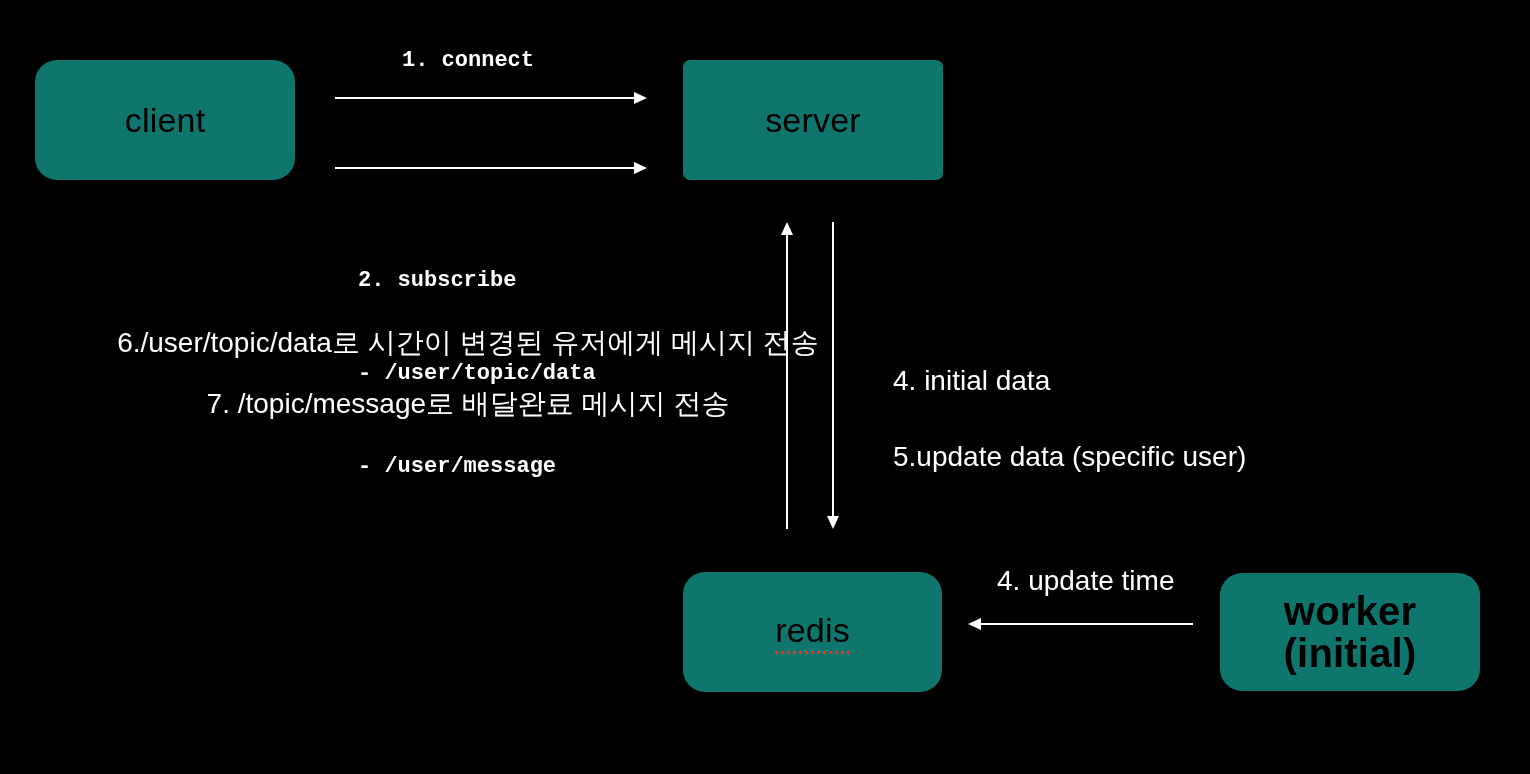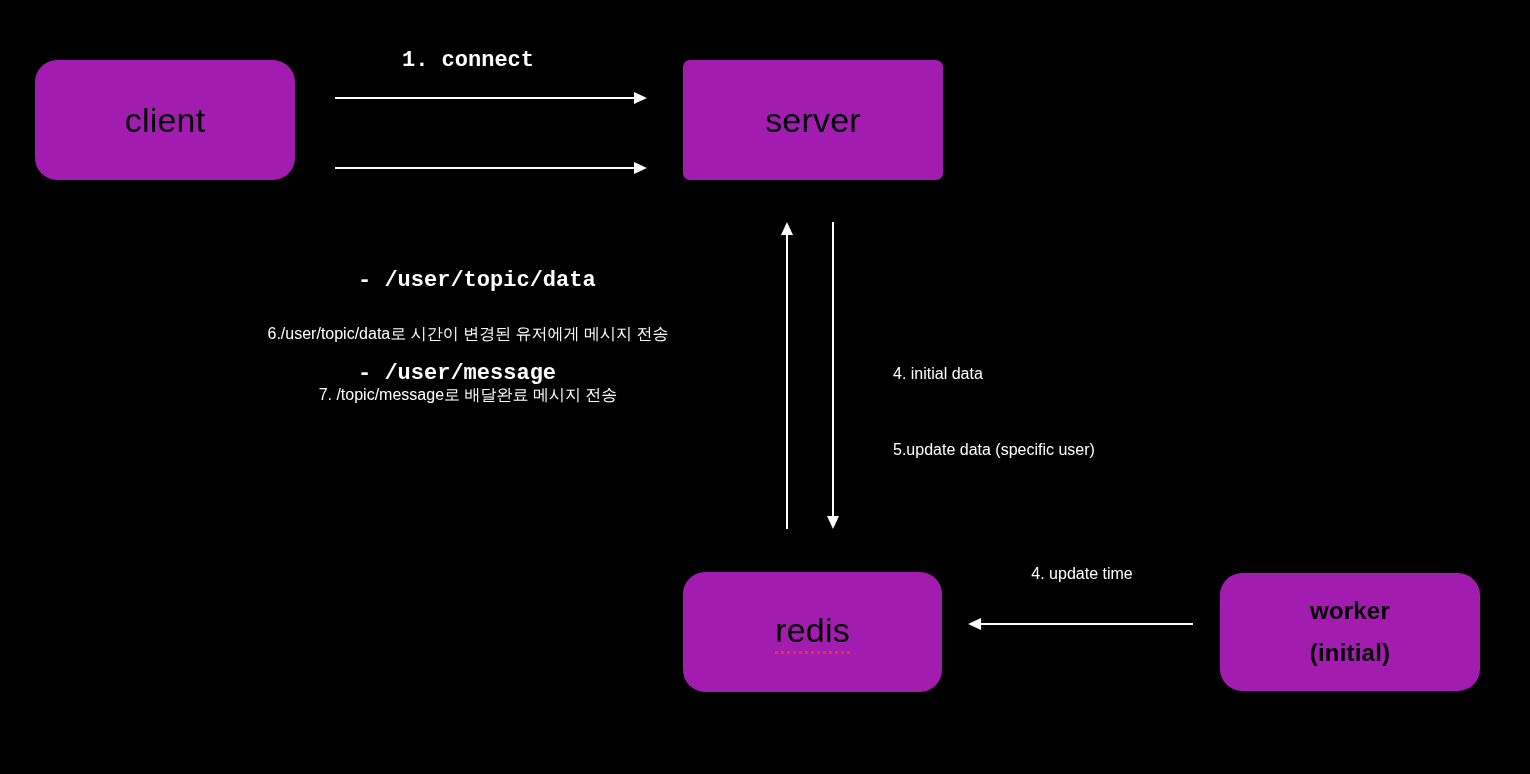--- a/index.html
+++ b/index.html
@@ -11,36 +11,36 @@
     position: relative;
     width: 1530px;
     height: 774px;
     background: #000000;
     overflow: hidden;
     font-family: "Liberation Sans", "DejaVu Sans", sans-serif;
   }
   
   .node {
     position: absolute;
-    background: #a21caf;
+    background: #0f766e;
     border-radius: 22px;
     color: #000000;
     display: flex;
     flex-direction: column;
     align-items: center;
     justify-content: center;
     font-size: 34px;
     font-weight: 400;
     letter-spacing: 0.2px;
   }
   .node.client { left: 35px;   top: 60px;  width: 260px; height: 120px; }
   .node.server { left: 683px;  top: 60px;  width: 260px; height: 120px; border-radius: 7px; }
   .node.redis  { left: 683px;  top: 572px; width: 259px; height: 120px; text-align: right; }
   .node.worker { left: 1220px; top: 573px; width: 260px; height: 118px;
-                 font-size: 24px; font-weight: 700; line-height: 42px; }
+                 font-size: 40px; font-weight: 700; line-height: 42px; }
   .redis-word {
     border-bottom: 3px dotted #ff2d1e;
     padding-bottom: 1px;
   }
   
   .arrow { position: absolute; background: #ffffff; }
   .arrow.h { height: 2px; }
   .arrow.v { width: 2px; }
   .head { position: absolute; width: 0; height: 0; }
   .head.right {
@@ -64,21 +64,21 @@
   .head.down {
     bottom: -3px; left: -5px;
     border-left: 6px solid transparent;
     border-right: 6px solid transparent;
     border-top: 13px solid #ffffff;
   }
   
   .lbl {
     position: absolute;
     color: #ffffff;
-    font-size: 16px;
+    font-size: 28px;
     font-weight: 400;
     white-space: pre;
   }
   .lbl.bold { font-weight: 700; font-size: 22px; font-family: Liberation Mono, monospace; }
   .lbl.center { text-align: center; }
   .lbl-connect   { left: 335px; top: 48px;  width: 266px; }
   .lbl-subscribe { left: 358px; top: 203px; line-height: 31px; }
   .lbl-korean6   { left: 93px;  top: 324px; width: 750px; }
   .lbl-korean7   { left: 93px;  top: 385px; width: 750px; }
   .lbl-initial   { left: 893px; top: 365px; }
@@ -123,20 +123,21 @@
     <span class="head down"></span>
   </div>
 
   <div class="arrow h" style="left:970px; top:623px; width:223px;">
     <span class="head left"></span>
   </div>
 
   <div class="lbl bold center lbl-connect">1. connect</div>
 
   <div class="lbl bold lbl-subscribe">
+    <div>2. subscribe</div>
     <div>- /user/topic/data</div>
     <div>- /user/message</div>
   </div>
 
   <div class="lbl center lbl-korean6">6./user/topic/data로 시간이 변경된 유저에게 메시지 전송</div>
 
   <div class="lbl center lbl-korean7">7. /topic/message로 배달완료 메시지 전송</div>
 
   <div class="lbl lbl-initial">4. initial data</div>
 

